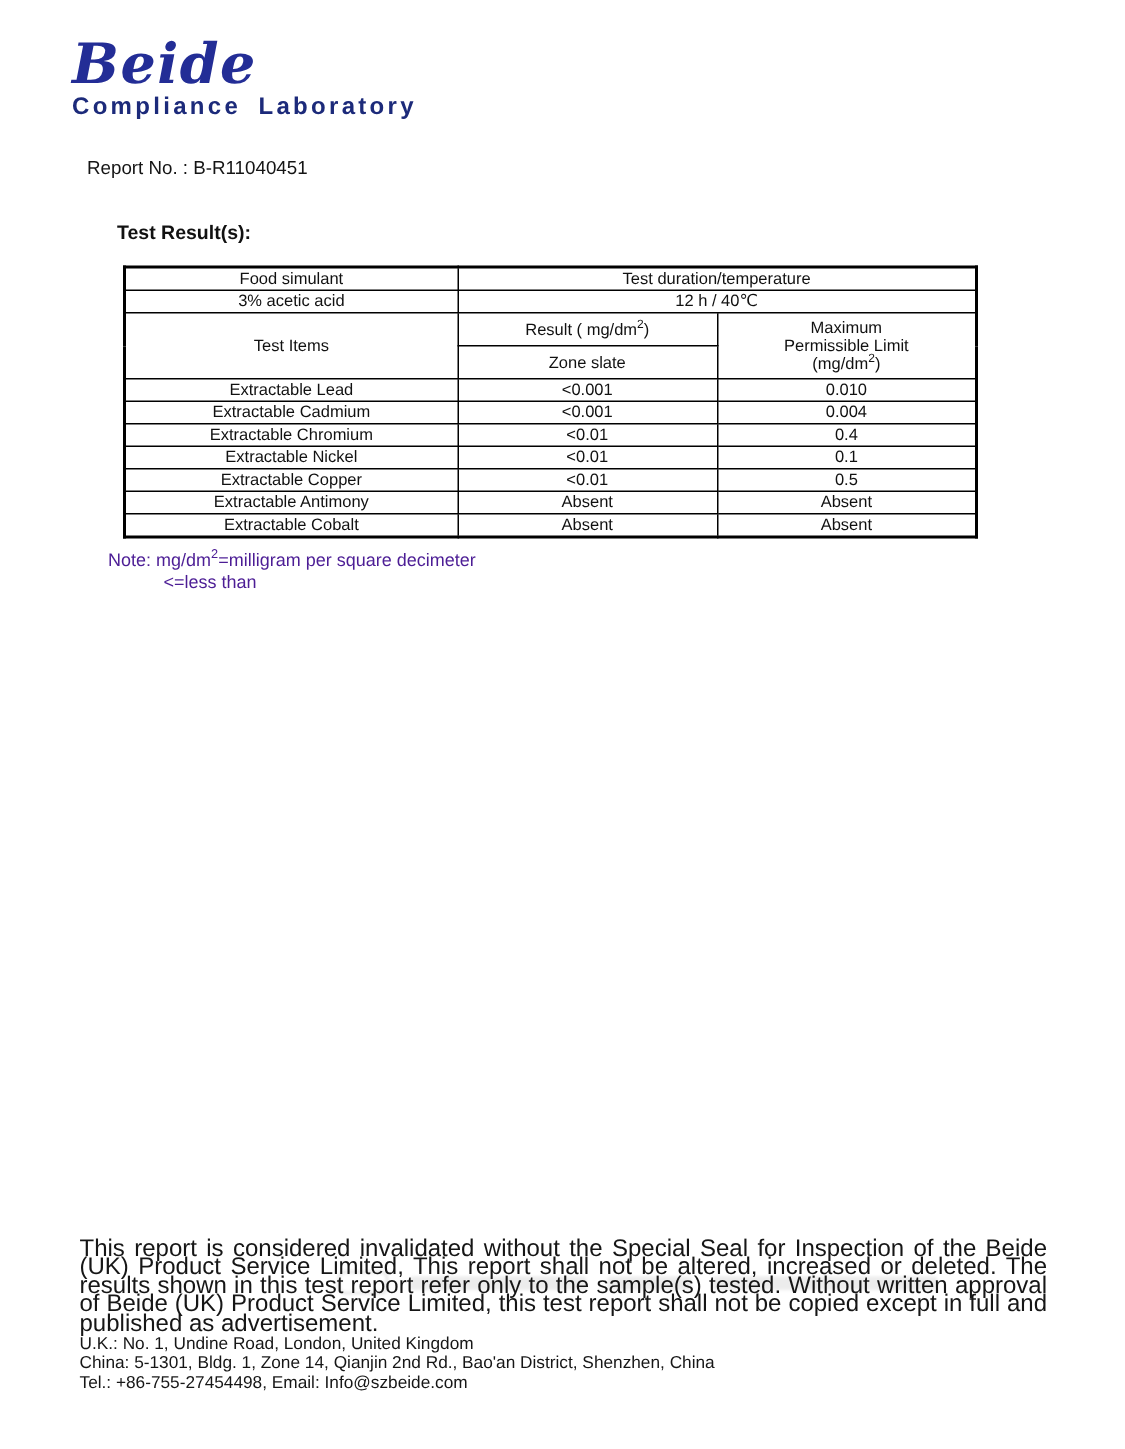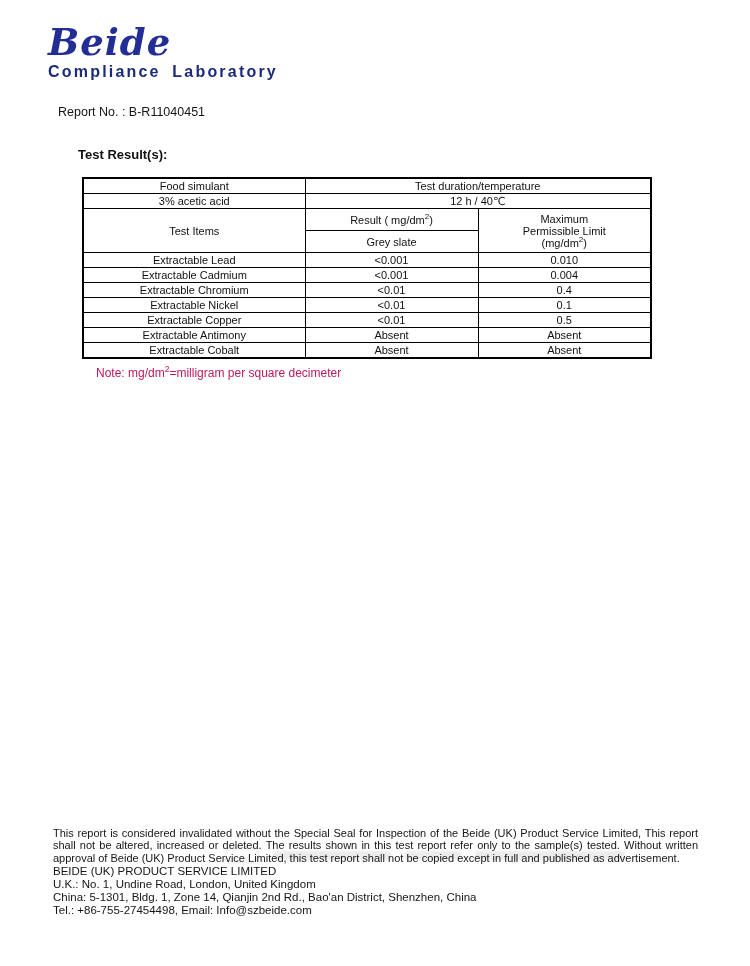--- a/index.html
+++ b/index.html
@@ -69,41 +69,41 @@
   tr.hdr-row td   { height: 14px; }
   tr.sub-row td   { height: 22px; }
   tr.data-row td  { height: 14px; }
   .result-table sup {
     font-size: 8px;
     vertical-align: super;
     line-height: 0;
   }
 
   
-  .note { position: absolute; left: 96px; top: 366px; font-size: 12px; line-height: 15px; color: #be185d; }
+  .note { position: absolute; left: 72px; top: 366px; font-size: 12px; line-height: 15px; color: #4c1d95; }
   .note sup { font-size: 8.5px; vertical-align: super; line-height: 0; }
   .note-line2 { padding-left: 37px; }
 
   
   .watermark {
     position: absolute; left: 225px; top: 847px;
     display: flex; align-items: center; gap: 14px;
     opacity: 0.28; filter: blur(1.2px);
     pointer-events: none;
   }
   .wm-box { width: 34px; height: 16px; border: 2px solid #a9a9a9; border-radius: 5px; }
   .wm-bar { height: 9px; background: #bdbdbd; border-radius: 2px; }
   .wm-bar1 { width: 118px; }
   .wm-bar2 { width: 56px; }
   .wm-bar3 { width: 150px; }
 
   
   .footer { position: absolute; left: 53px; top: 827px; width: 645px; }
   .disclaimer {
-    font-size: 11px;
+    font-size: 16px;
     line-height: 12.4px;
     text-align: justify;
     color: #161616;
   }
   .footer-lines { margin-top: 1px; }
   .footer-line {
     font-size: 11.5px;
     line-height: 13px;
     color: #161616;
   }
@@ -135,21 +135,21 @@
     <tr class="sub-row">
       <td rowspan="2">Test Items</td>
       <td class="col-result"><span>Result ( mg/dm</span><sup>2</sup><span>)</span></td>
       <td class="col-limit" rowspan="2">
         <div>Maximum</div>
         <div>Permissible Limit</div>
         <div><span>(mg/dm</span><sup>2</sup><span>)</span></div>
       </td>
     </tr>
     <tr class="sub-row">
-      <td>Grey slate</td>
+      <td>Zone slate</td>
     </tr>
 
     <tr class="data-row">
       <td>Extractable Lead</td>
       <td>&lt;0.001</td>
       <td>0.010</td>
     </tr>
     <tr class="data-row">
       <td>Extractable Cadmium</td>
       <td>&lt;0.001</td>
@@ -178,32 +178,32 @@
     <tr class="data-row">
       <td>Extractable Cobalt</td>
       <td>Absent</td>
       <td>Absent</td>
     </tr>
   </tbody>
     </table>
 
   <div class="note">
     <div><span>Note: mg/dm</span><sup>2</sup><span>=milligram per square decimeter</span></div>
+    <div class="note-line2">&lt;=less than</div>
   </div>
 
   <div class="watermark" aria-hidden="true">
     <span class="wm-box"></span>
     <span class="wm-bar wm-bar1"></span>
     <span class="wm-bar wm-bar2"></span>
     <span class="wm-bar wm-bar3"></span>
   </div>
 
   <div class="footer">
     <div class="disclaimer">This report is considered invalidated without the Special Seal for Inspection of the Beide (UK) Product Service Limited, This report shall not be altered, increased or deleted. The results shown in this test report refer only to the sample(s) tested. Without written approval of Beide (UK) Product Service Limited, this test report shall not be copied except in full and published as advertisement.</div>
     <div class="footer-lines">
-      <div class="footer-line">BEIDE (UK) PRODUCT SERVICE LIMITED</div>
       <div class="footer-line">U.K.: No. 1, Undine Road, London, United Kingdom</div>
       <div class="footer-line">China: 5-1301, Bldg. 1, Zone 14, Qianjin 2nd Rd., Bao'an District, Shenzhen, China</div>
       <div class="footer-line">Tel.: +86-755-27454498, Email: Info@szbeide.com</div>
     </div>
   </div>
 
 </div>
 
 </body></html>

